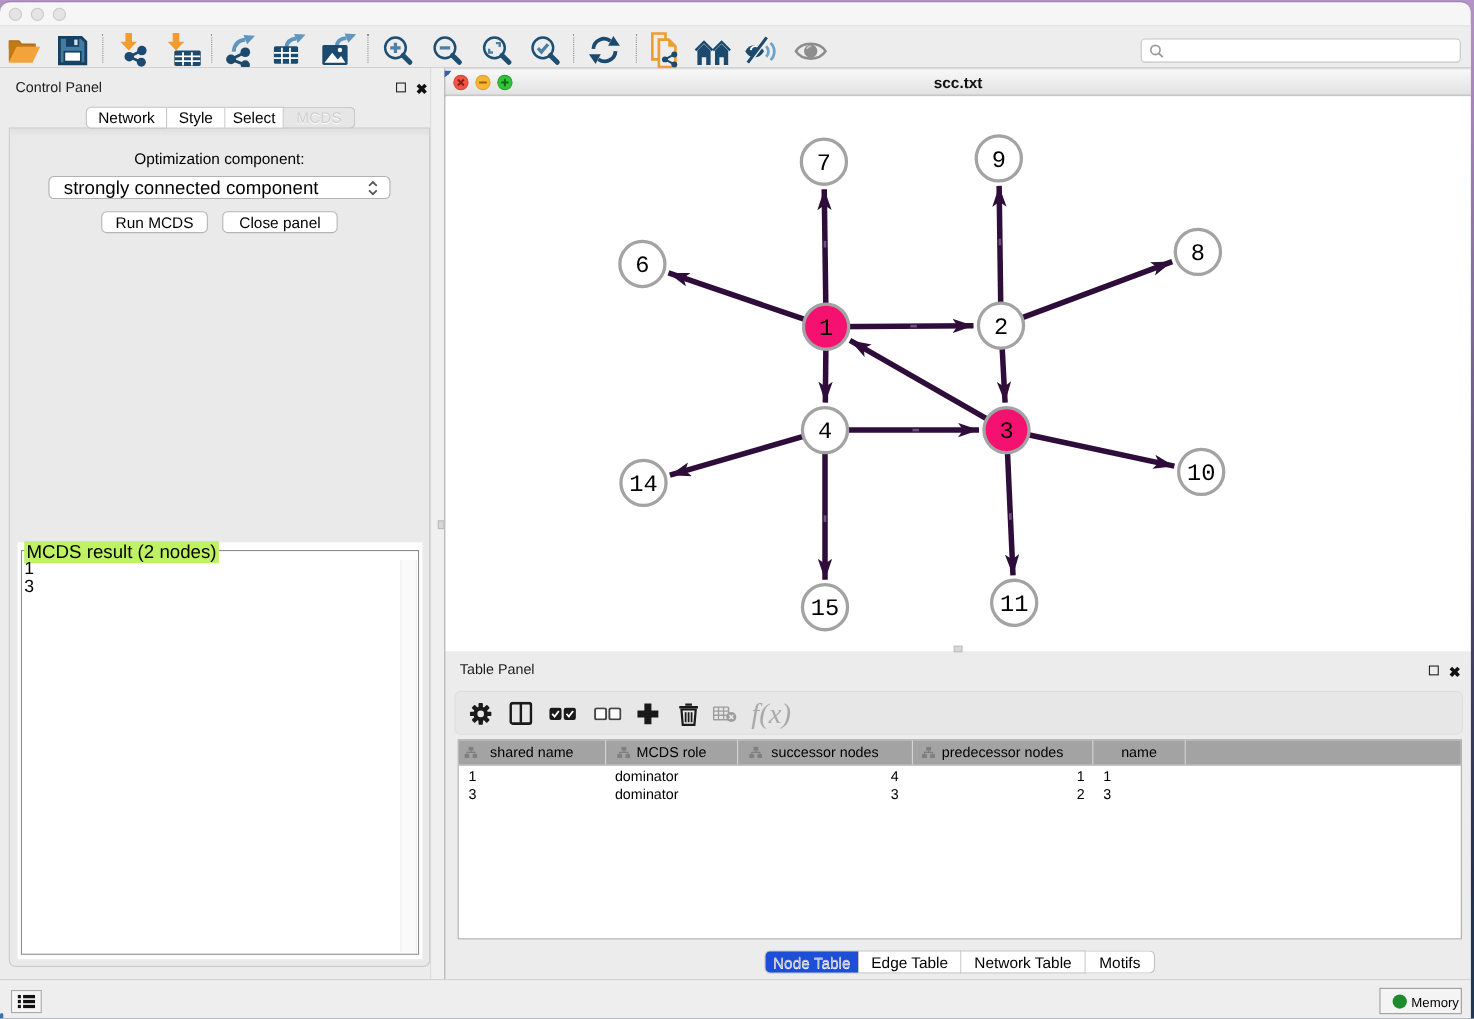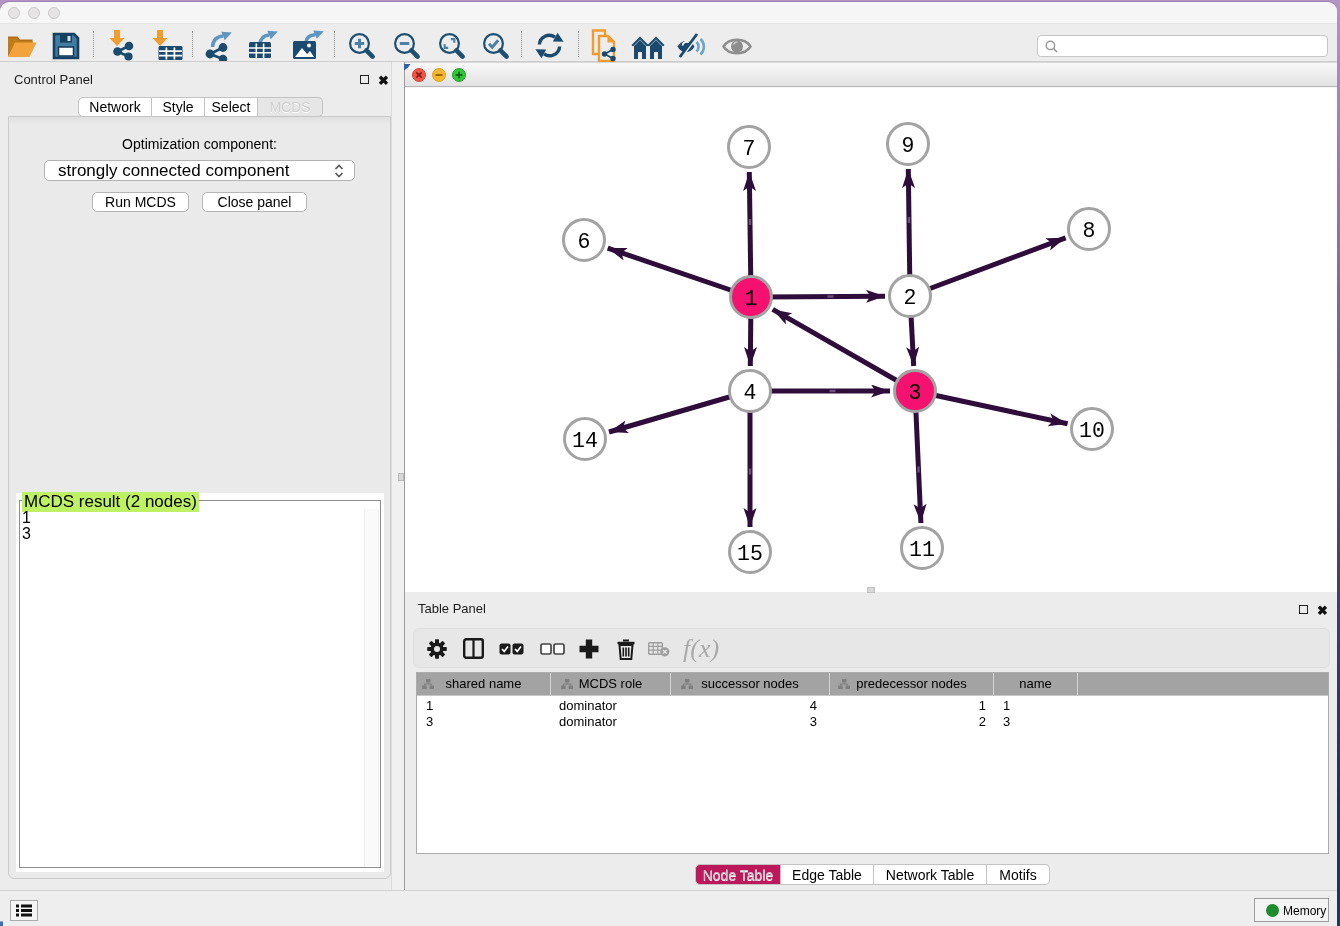--- a/index.html
+++ b/index.html
@@ -284,20 +284,21 @@
 
 <div id="vsplit"></div>
 <div id="vhandle"></div>
 <div style="position:absolute;left:867px;top:587px;width:8px;height:6px;background:#d8d8d8;border:1px solid #c0c0c0;z-index:15;"></div>
 
 <svg style="position:absolute;left:404px;top:63.5px;z-index:20;" width="7" height="7" viewBox="0 0 7 7">
     <path d="M0,0 H6.5 L4,3.5 L0,6.5 Z" fill="#3161ad"></path>
   </svg>
 <div id="netwin">
   <div id="net-title">
+    <div class="t">scc.txt</div>
     <svg width="70" height="16" style="position:absolute;left:6px;top:4px;" viewBox="0 0 70 16">
       <circle cx="8" cy="8" r="6.5" fill="#f05648" stroke="#d94436" stroke-width="1"></circle>
       <path d="M5.3,5.3 L10.7,10.7 M10.7,5.3 L5.3,10.7" stroke="#8c1d12" stroke-width="1.7"></path>
       <circle cx="28" cy="8" r="6.5" fill="#f6b62f" stroke="#e3a328" stroke-width="1"></circle>
       <path d="M24.5,8 L31.5,8" stroke="#985f00" stroke-width="1.8"></path>
       <circle cx="48" cy="8" r="6.5" fill="#33c338" stroke="#27a32b" stroke-width="1"></circle>
       <path d="M44.7,8 L51.3,8 M48,4.7 L48,11.3" stroke="#0c6c10" stroke-width="1.8"></path>
     </svg>
   </div>
   <div id="net-canvas">
@@ -446,21 +447,21 @@
     <div class="row" style="left:254px; top:25px; width:146px; text-align:right;">4</div>
     <div class="row" style="left:413px; top:25px; width:156px; text-align:right;">1</div>
     <div class="row" style="left:586px; top:25px;">1</div>
     <div class="row" style="left:9px; top:41px;">3</div>
     <div class="row" style="left:142px; top:41px;">dominator</div>
     <div class="row" style="left:254px; top:41px; width:146px; text-align:right;">3</div>
     <div class="row" style="left:413px; top:41px; width:156px; text-align:right;">2</div>
     <div class="row" style="left:586px; top:41px;">3</div>
     </div>
   </div>
-  <div class="btab" style="left:290px; width:86px; border-radius:5px 0 0 5px; background:#be185d; color:#c6c6ca; text-shadow:0 1px 0 #fff;">Node Table</div>
+  <div class="btab" style="left:290px; width:86px; border-radius:5px 0 0 5px; background:#1d4ed8; color:#c6c6ca; text-shadow:0 1px 0 #fff;">Node Table</div>
   <div class="btab" style="left:376px; width:93px; border-left:none;">Edge Table</div>
   <div class="btab" style="left:469px; width:113px; border-left:none;">Network Table</div>
   <div class="btab" style="left:582px; width:63px; border-left:none; border-radius:0 5px 5px 0;">Motifs</div>
 </div>
 
 <div id="statusbar">
   <div id="listbtn">
     <svg width="16" height="13" style="position:absolute;left:5px;top:3px;" viewBox="0 0 16 13">
       <g fill="#111">
         <rect x="0" y="0.5" width="3" height="3"></rect>

